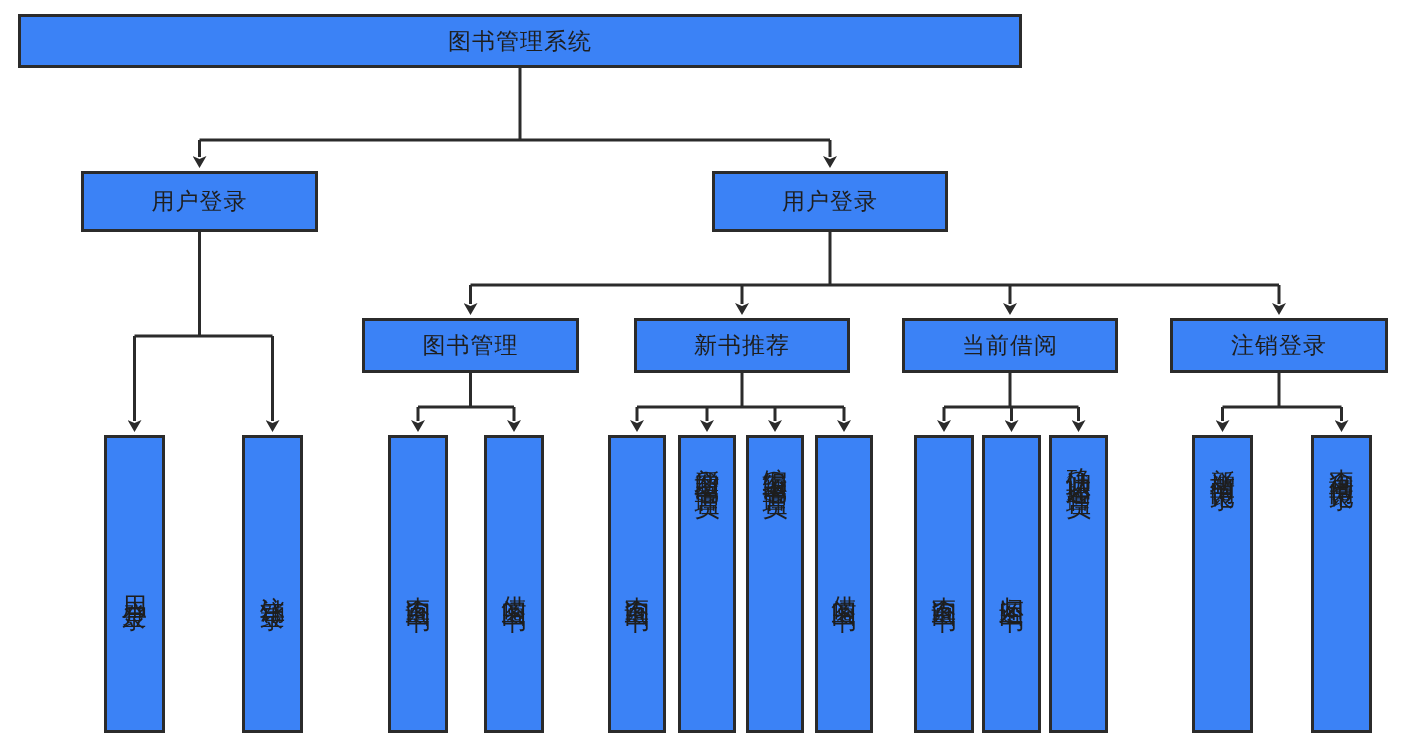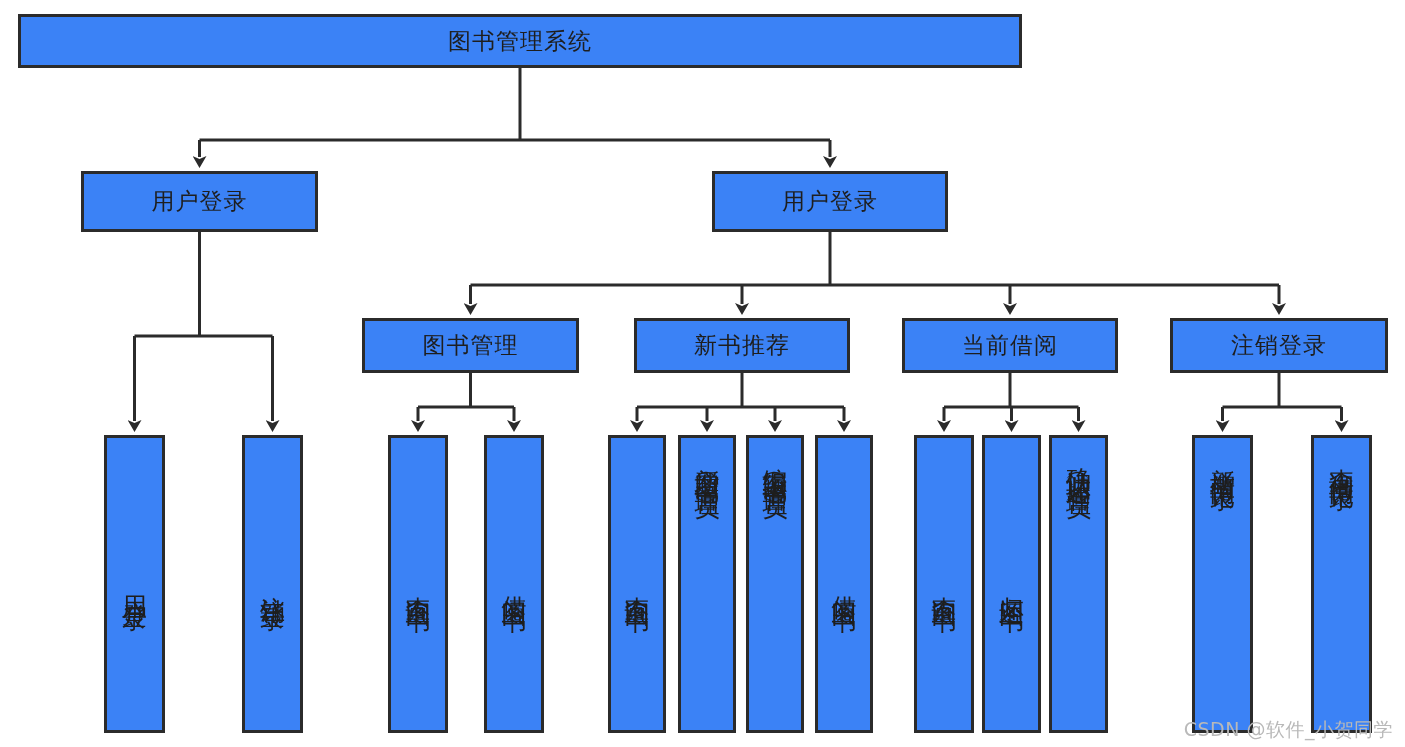--- a/index.html
+++ b/index.html
@@ -154,14 +154,13 @@
         <span class="label">确认归还（管理员）</span>
       </div>
       <div class="node vert" style="left: 1192px; top: 435px; width: 61px; height: 298px;">
         <span class="label">新增借阅记录</span>
       </div>
       <div class="node vert" style="left: 1311px; top: 435px; width: 61px; height: 298px;">
         <span class="label">查询借阅记录</span>
       </div>
     </div>
 
-  <div id="watermark">CSDN @软件_小贺同学</div>
 </div>
 
 </body></html>

